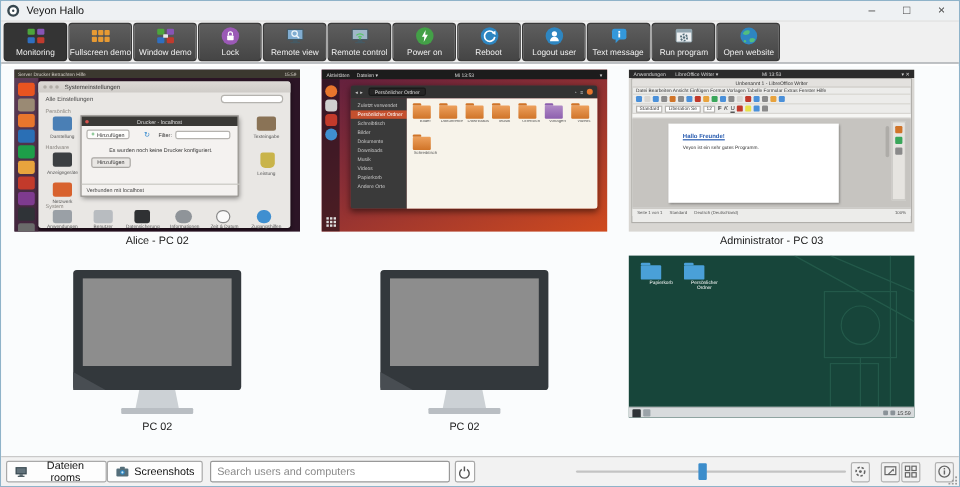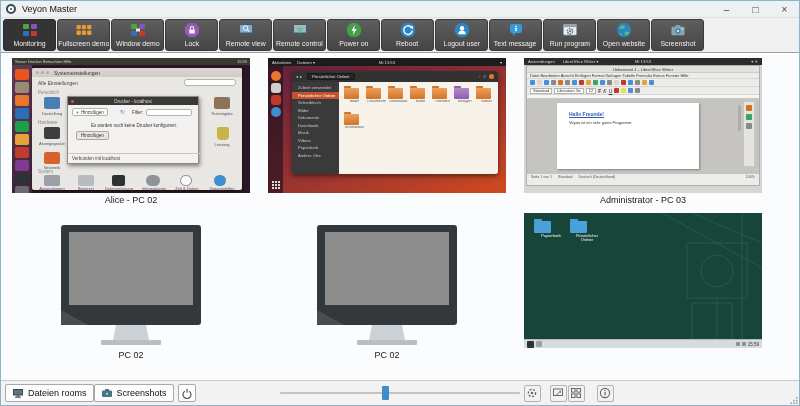--- a/index.html
+++ b/index.html
@@ -144,21 +144,21 @@
     background:#f2f2f2; display:flex; align-items:center; justify-content:center; }
   .grip { position:absolute; right:1px; bottom:1px; }
 </style>
 </head>
 <body>
 
 <div class="window">
 
   <div class="titlebar">
     <span class="app-icon"></span>
-    <span class="title-text">Veyon Master</span>
+    <span class="title-text">Veyon Hallo</span>
     <div class="win-controls">
       <span class="win-btn">–</span>
       <span class="win-btn">□</span>
       <span class="win-btn">×</span>
     </div>
   </div>
 
   <div class="toolbar">
 
     <button class="tb active">
@@ -280,30 +280,20 @@
     <button class="tb">
       <span class="tb-icon"><svg viewBox="0 0 16 16" width="16" height="16">
             <circle cx="8" cy="8" r="7" fill="#2e86c1"></circle>
             <path d="M3 6 q2-3.5 5.5-2.5 q1 2.2-1.2 3.2 q-3.3 1-4.3-0.7z" fill="#52be7f"></path>
             <path d="M9 10 q3.4-1.2 4.4 1 q-1.2 3-4.4 2 q-1-1.6 0-3z" fill="#52be7f"></path>
             <path d="M4 11.5 q1.5-0.5 2 1 q-0.8 1.4-2.2 0.6z" fill="#52be7f"></path>
           </svg></span>
       <span class="tb-label">Open website</span>
     </button>
 
-    <button class="tb">
-      <span class="tb-icon"><svg viewBox="0 0 16 16" width="16" height="16">
-            <rect x="5.5" y="3" width="5" height="2.5" rx="0.8" fill="#90a4ae"></rect>
-            <rect x="1.5" y="4.8" width="13" height="8.4" rx="1" fill="#90a4ae"></rect>
-            <circle cx="8" cy="9" r="2.7" fill="#2e86c1"></circle>
-            <circle cx="8" cy="9" r="1.2" fill="#cfe8f7"></circle>
-            <rect x="11.3" y="6.2" width="2.2" height="1.2" fill="#cfd8dc"></rect>
-          </svg></span>
-      <span class="tb-label">Screenshot</span>
-    </button>
   </div>
 
   <div class="main">
     <div class="grid">
 
       <div class="tile">
         <div class="thumb alice">
           <div class="abs a-topbar t4">
             <span class="nowrap">Server  Drucker  Betrachten  Hilfe</span>
             <span style="margin-left:auto">15:59</span>
@@ -610,20 +600,21 @@
     </button>
     <button class="sb-btn">
       <svg width="12" height="12" viewBox="0 0 12 12">
         <rect x="4" y="2" width="4" height="2" rx="0.6" fill="#546e7a"></rect>
         <rect x="1" y="3.5" width="10" height="6.5" rx="1" fill="#546e7a"></rect>
         <circle cx="6" cy="6.7" r="2" fill="#2e86c1"></circle>
         <circle cx="6" cy="6.7" r="0.9" fill="#cfe8f7"></circle>
       </svg>
       <span>Screenshots</span>
     </button>
+    <input class="sb-input" type="text" placeholder="Search users and computers" style="">
     <button class="sb-sq">
       <svg width="12" height="12" viewBox="0 0 12 12">
         <path d="M3.8 4.2 a4 4 0 1 0 4.4 0" stroke="#555" stroke-width="1.2" fill="none"></path>
         <line x1="6" y1="1.8" x2="6" y2="5.8" stroke="#555" stroke-width="1.2"></line>
       </svg>
     </button>
     <div class="slider">
       <div class="slider-track"></div>
       <div class="slider-handle"></div>
     </div>

